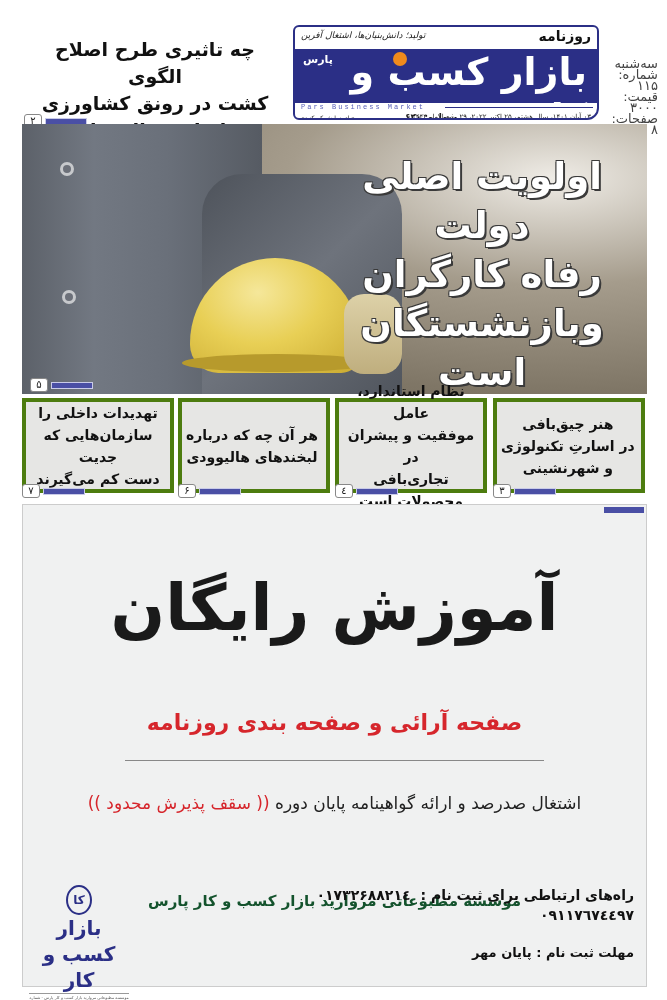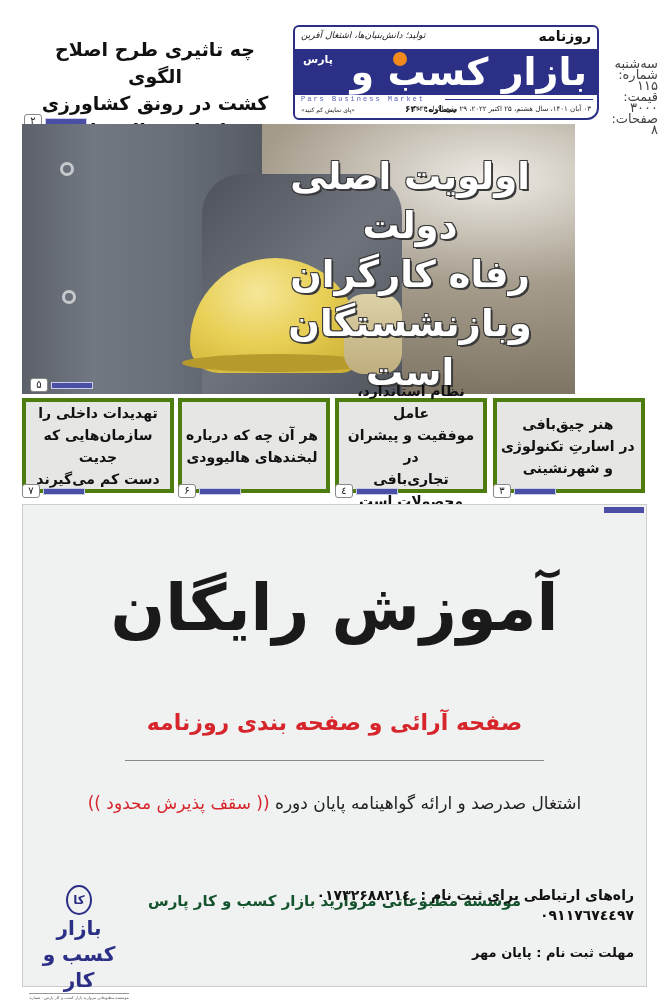--- a/index.html
+++ b/index.html
@@ -9,36 +9,36 @@
   
   .top-headline { position: absolute; left: 30px; top: 36px; width: 250px; text-align: center;
     font-family: "DejaVu Sans", sans-serif; font-weight: bold; font-size: 19px; line-height: 27px; color: #111; }
 
   
   .masthead { position: absolute; left: 293px; top: 25px; width: 306px; height: 95px;
     border: 2px solid #2b2f86; border-radius: 6px 6px 12px 6px; background: #fff; overflow: hidden; }
   .mh-top { height: 22px; position: relative; }
   .mh-slogan { position: absolute; left: 6px; top: 3px; font-size: 9px; font-style: italic; color: #222; }
   .mh-daily { position: absolute; right: 6px; top: 1px; font-weight: bold; font-size: 14px; color: #111; }
-  .mh-band { height: 46px; background: #2b2f86; position: relative; }
+  .mh-band { height: 54px; background: #2b2f86; position: relative; }
   .mh-brand { position: absolute; right: 10px; top: 0px; font-weight: bold; font-size: 38px; line-height: 46px; color: #ffffff; letter-spacing: 1px; }
   .mh-pars { position: absolute; left: 8px; top: 4px; font-size: 11px; color: #fff; font-weight: bold; }
   .mh-dot { position: absolute; left: 98px; top: 3px; width: 14px; height: 14px; border-radius: 50%; background: #f08a1c; }
   .mh-en { height: 9px; position: relative; }
   .mh-en span { position: absolute; left: 6px; top: 0; font-size: 7px; color: #5a62b8; letter-spacing: 2px; direction: ltr; font-family: Liberation Mono, monospace; }
   .mh-en i { position: absolute; left: 150px; right: 4px; top: 4px; height: 1px; background: #2b2f86; }
   .mh-info { height: 14px; position: relative; font-size: 7px; color: #222; white-space: nowrap; }
   .mh-info .date { position: absolute; right: 6px; top: 1px; }
   .mh-info .issue { position: absolute; left: 110px; top: 0px; font-weight: bold; font-size: 9px; }
   .mh-info .slogan2 { position: absolute; left: 6px; top: 2px; font-size: 6px; }
 
   .side-info { position: absolute; left: 608px; top: 58px; width: 50px; font-size: 13px; line-height: 11px; color: #444; text-align: right; }
 
   
-  .hero { position: absolute; left: 22px; top: 124px; width: 553px; height: 270px; overflow: hidden;
+  .hero { position: absolute; left: 22px; top: 124px; width: 625px; height: 270px; overflow: hidden;
     background: radial-gradient(ellipse at 85% 20%, #efece6 0%, #a59c8c 35%, #7f7666 70%, #6d6556 100%); }
   .hero .shirt { position: absolute; left: 0; top: 0; width: 240px; height: 270px;
     background: linear-gradient(90deg, #5c6169 0%, #727882 30%, #6a707a 60%, #565b63 100%); }
   .hero .sleeve { position: absolute; left: 180px; top: 50px; width: 200px; height: 220px;
     background: linear-gradient(135deg, #4e535b 0%, #6e737c 50%, #50555d 100%); border-radius: 40px 40px 0 0; }
   .hero .button { position: absolute; width: 14px; height: 14px; border-radius: 50%; border: 3px solid #c7c9cc; background: #6c7079; }
   .hero .helmet { position: absolute; left: 168px; top: 134px; width: 170px; height: 115px;
     background: radial-gradient(ellipse at 40% 30%, #f5e79a 0%, #e8cf55 45%, #c9a92f 100%); border-radius: 90px 90px 20px 30px; }
   .hero .brim { position: absolute; left: 160px; top: 230px; width: 190px; height: 18px; background: #b79a2c; border-radius: 50%; }
   .hero .glove { position: absolute; left: 322px; top: 170px; width: 58px; height: 80px; background: linear-gradient(180deg, #ddd1a8, #bfae7e); border-radius: 20px; }

